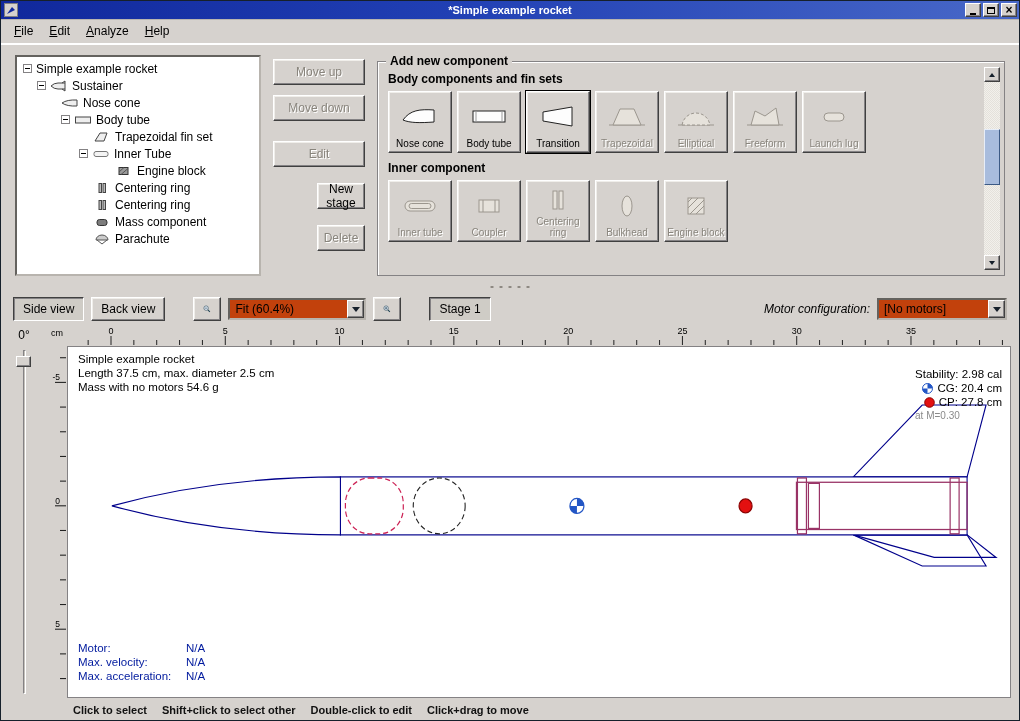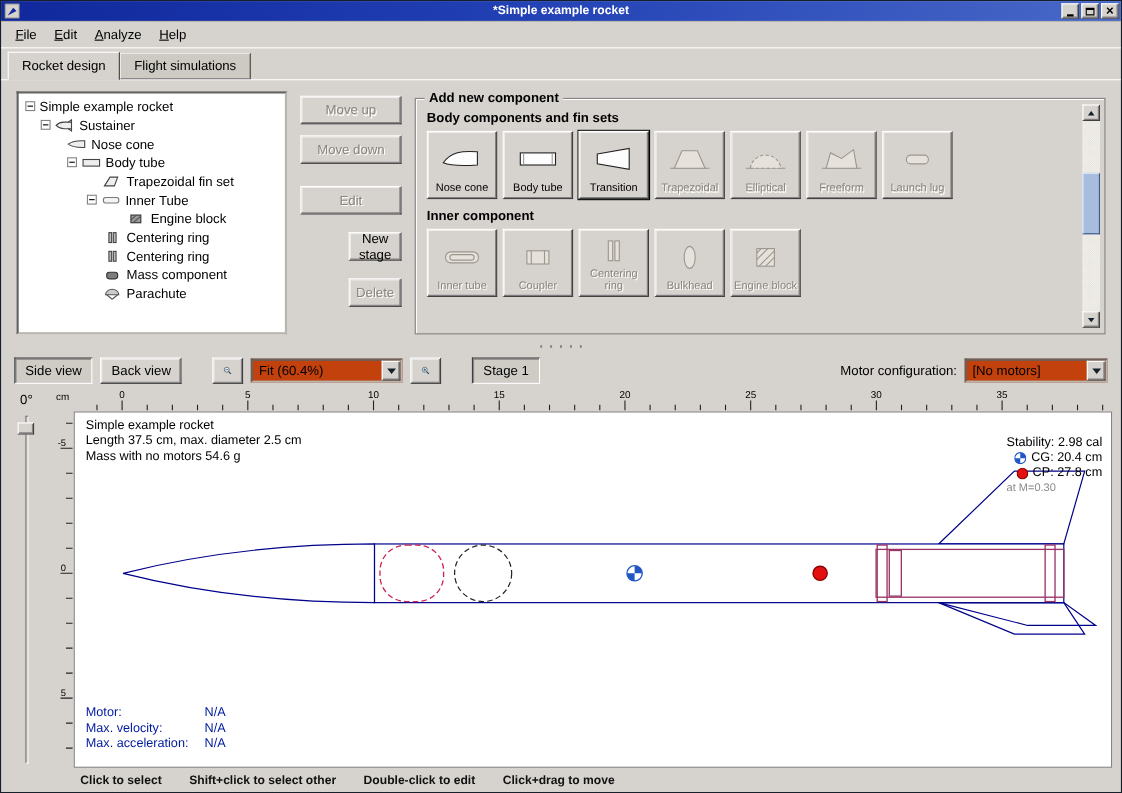--- a/index.html
+++ b/index.html
@@ -78,21 +78,21 @@
   .toolbar .btn{height:24px;padding:0 9px;}
   .iconbtn{width:28px;height:24px;padding:0;}
   .combo{height:22px;background:#c2410c;border:2px inset #b8b4ae;display:flex;align-items:center;font-size:12px;}
   .combo .val{padding:0 5px;flex:1;white-space:nowrap;overflow:hidden;}
   .combo .arrowbtn{width:17px;height:100%;flex:none;background:#d6d2ce;border:1px solid;
     border-color:#fff #404040 #404040 #fff;box-shadow:inset -1px -1px 0 #848284;display:flex;align-items:center;justify-content:center;}
   .combo .tri-dn{border-left-width:4px;border-right-width:4px;border-top-width:5px;}
   .zoom-combo{width:138px;}
   .motor-combo{width:130px;}
   .mlauto{margin-left:auto;}
-  .toolbar-label{font-size:12px;}
+  .toolbar-label{font-size:12px;font-style:italic;}
   .gap18{width:14px;flex:none;}
   
   .canvas-area{flex:1;display:flex;padding:0 8px 2px 0;min-height:0;}
   .rotcol{width:46px;flex:none;display:flex;flex-direction:column;align-items:center;padding-top:2px;}
   .rot-label{font-size:12px;}
   .rot-slider{flex:1;width:20px;position:relative;margin:8px 0 4px 0;}
   .rot-track{position:absolute;left:9px;top:0;bottom:0;width:3px;border:1px solid #848284;
     border-right-color:#fff;border-bottom-color:#fff;background:#c4c0ba;}
   .rot-handle{position:absolute;top:6px;left:2px;width:15px;height:11px;background:#d6d2ce;border:1px solid;
     border-color:#fff #404040 #404040 #fff;box-shadow:inset -1px -1px 0 #848284;}
@@ -102,21 +102,21 @@
   .hruler svg,.vruler svg{display:block;}
   .canvas{position:relative;background:#fff;border:1px solid #848284;min-height:0;min-width:0;}
   .canvas svg.draw{position:absolute;inset:0;width:100%;height:100%;}
   .info-block{position:absolute;left:10px;top:5px;font-size:11.5px;line-height:14px;color:#000;}
   .stab-block{position:absolute;right:8px;top:20px;font-size:11.5px;line-height:14px;text-align:left;color:#000;}
   .stab-line{display:flex;align-items:center;justify-content:flex-end;gap:4px;}
   .mach{color:#8a8a8a;font-size:10px;}
   .flight-block{position:absolute;left:10px;bottom:14px;font-size:11.5px;line-height:14px;color:#001a9e;
     display:grid;grid-template-columns:108px auto;}
   
-  .statusbar{height:20px;flex:none;display:flex;align-items:center;padding-left:72px;gap:25px;
+  .statusbar{height:20px;flex:none;display:flex;align-items:center;padding-left:72px;gap:15px;
     font-size:11px;font-weight:bold;color:#111;}
   
   .blue{fill:none;stroke:#00008b;stroke-width:1.1;}
   .bluefill{fill:#fff;stroke:#00008b;stroke-width:1.1;}
   .maroon{fill:none;stroke:#993366;stroke-width:1.2;}
 </style>
 </head>
 <body>
 
 <div class="window">
@@ -140,24 +140,20 @@
     </span>
   </div>
 
   <div class="menubar">
     <span class="menu-item">File</span>
     <span class="menu-item">Edit</span>
     <span class="menu-item">Analyze</span>
     <span class="menu-item">Help</span>
   </div>
 
-  <div class="tabrow">
-    <span class="tab">Rocket design</span>
-    <span class="tab inactive">Flight simulations</span>
-  </div>
 
   <div class="main-top top-section">
 
     <div class="tree-box">
       <div class="trow" style="padding-left:4px;">
         <span class="exp">
             <i></i>
           </span>
         <span>Simple example rocket</span>
       </div>

